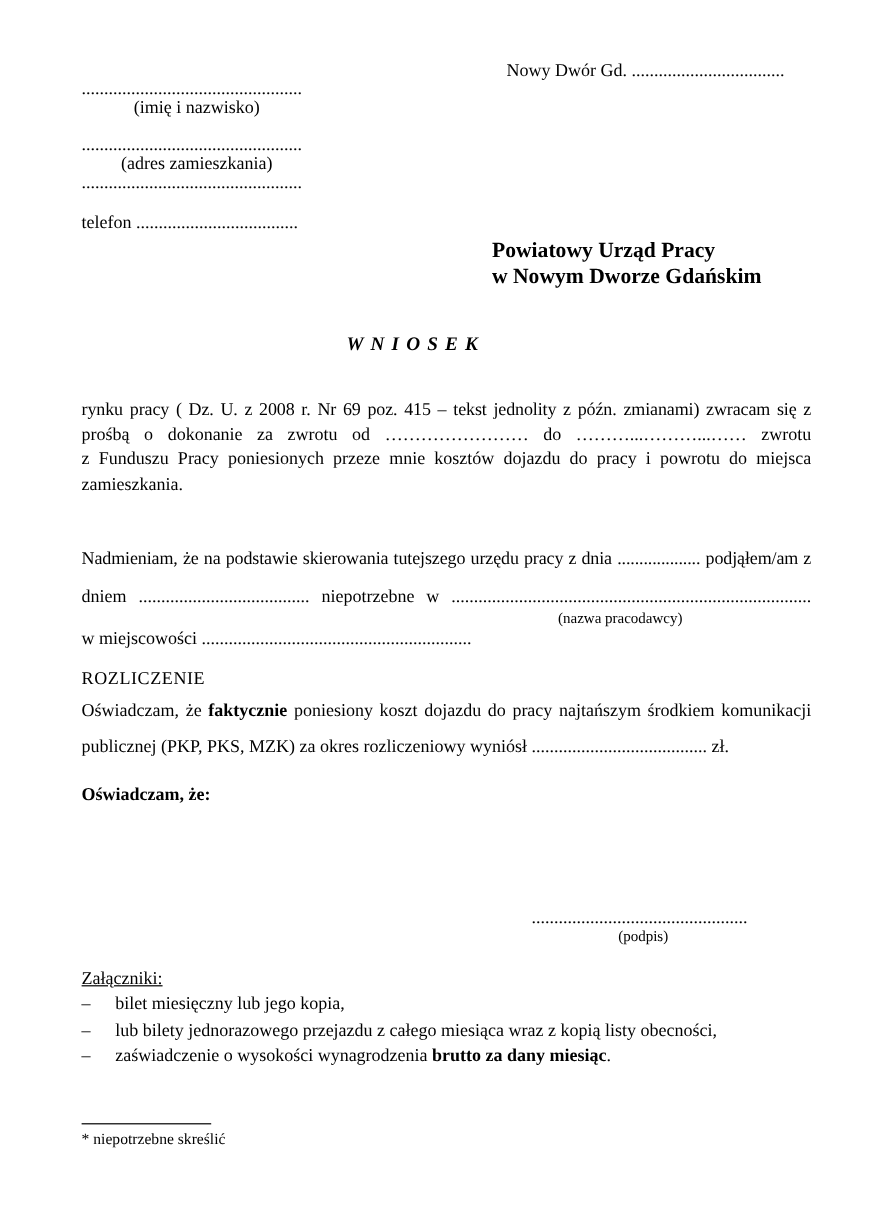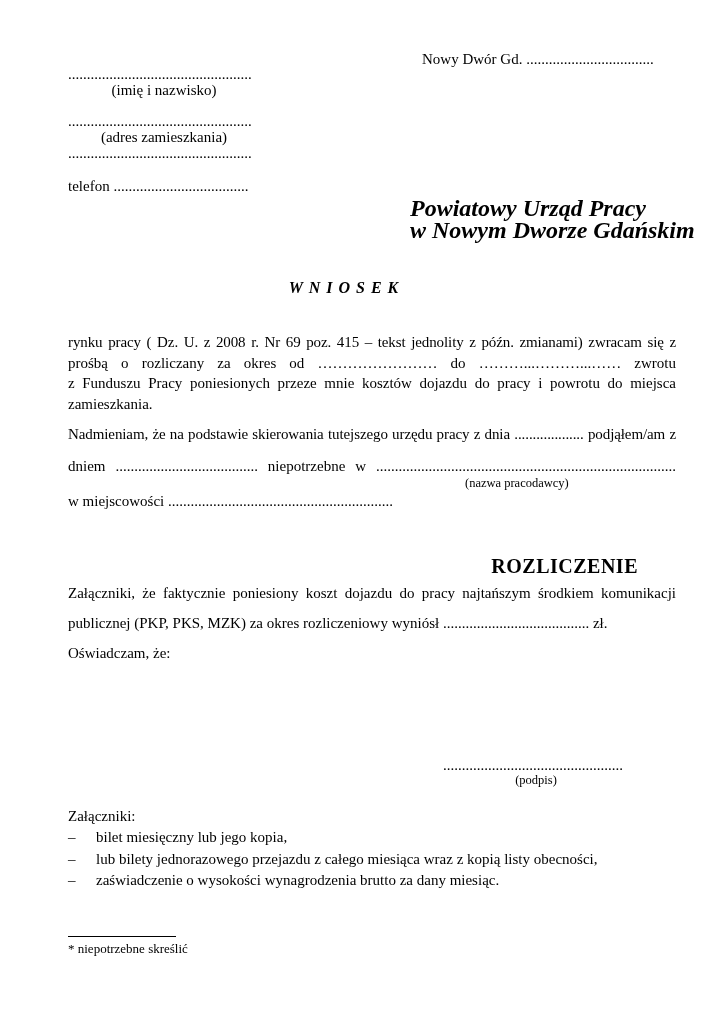--- a/index.html
+++ b/index.html
@@ -15,56 +15,56 @@
   .abs { position: absolute; }
 
   .date-line { left: 422px; top: 50px; font-size: 15px; line-height: 18px; white-space: nowrap; }
 
   .applicant { left: 68px; top: 66px; width: 192px; font-size: 15px; }
   .fill-dots { line-height: 17px; white-space: nowrap; overflow: hidden; }
   .field-label { font-size: 15px; line-height: 15px; text-align: center; }
   .applicant .dots-2 { margin-top: 15px; }
   .applicant .phone { margin-top: 16px; line-height: 17px; white-space: nowrap; }
 
-  .office { left: 410px; top: 197px; font-size: 24px; font-weight: bold; font-style: italic; line-height: 22px; white-space: nowrap; }
+  .office { left: 410px; top: 197px; font-size: 18px; font-weight: bold; line-height: 22px; white-space: nowrap; }
 
   .form-title { left: 0; top: 279px; width: 688px; text-align: center; font-size: 16px; font-weight: bold; font-style: italic; letter-spacing: 1px; }
 
   .intro { left: 68px; top: 332px; width: 608px; font-size: 15px; line-height: 20.5px; }
   .jline { text-align: justify; text-align-last: justify; }
   .tight { letter-spacing: -0.1px; word-spacing: -0.5px; }
 
-  .employment { left: 68px; top: 424px; width: 608px; font-size: 15px; }
+  .employment { left: 68px; top: 456px; width: 608px; font-size: 15px; }
   .emp-line { line-height: 20.5px; }
   .emp-line-1 { margin-bottom: 11px; }
   .employer-label { font-size: 12.5px; line-height: 15px; margin-left: 397px; }
 
   .settlement { left: 68px; top: 556px; width: 608px; font-size: 15px; }
-  .settle-heading { width: 570px; text-align: right; font-weight: bold; font-size: 20px; line-height: 20px; letter-spacing: 0.5px; }
+  .settle-heading { width: 570px; text-align: left; font-weight: normal; font-size: 15px; line-height: 20px; letter-spacing: 0.5px; }
   .settle-line-1 { margin-top: 7px; line-height: 21px; }
   .settle-line-2 { margin-top: 9px; line-height: 21px; }
-  .declare-heading { margin-top: 9px; line-height: 21px; }
+  .declare-heading { margin-top: 19px; line-height: 21px; font-weight: bold; }
 
   .declarations { left: 68px; top: 658px; width: 616px; font-size: 15px; }
   .declaration { line-height: 20px; margin-bottom: 6.5px; white-space: nowrap; }
 
   .signature { left: 443px; top: 757px; width: 186px; font-size: 15px; }
   .signature .fill-dots { line-height: 16px; }
   .sig-label { font-size: 12.5px; line-height: 15px; text-align: center; }
 
   .attachments { left: 68px; top: 806px; width: 616px; font-size: 15px; }
-  .attach-heading { line-height: 21px; }
+  .attach-heading { line-height: 21px; text-decoration: underline; }
   .attach-item { line-height: 21.5px; display: flex; }
   .attach-marker { width: 28px; flex: none; }
 
   .footnote { left: 68px; top: 936px; font-size: 13px; }
   .footnote-divider { width: 108px; border-top: 1px solid #000; height: 0; margin-bottom: 4px; }
   .footnote-text { line-height: 15px; }
 
-  .b { font-weight: normal; }
+  .b { font-weight: bold; }
 </style>
 </head>
 <body>
 
 <div class="page">
 
   <div class="abs date-line">
     <span>Nowy Dwór Gd.</span>
     <span>..................................</span>
   </div>
@@ -80,36 +80,36 @@
 
   <div class="abs office">
     <div>Powiatowy Urząd Pracy</div>
     <div>w Nowym  Dworze Gdańskim</div>
   </div>
 
   <div class="abs form-title">W N I O S E K</div>
 
   <div class="abs intro">
     <div class="jline tight">rynku pracy ( Dz. U. z 2008 r. Nr 69  poz. 415 – tekst jednolity z późn. zmianami)  zwracam się z</div>
-    <div class="jline">prośbą o rozliczany za okres od …………………… do ………...………...…… zwrotu</div>
+    <div class="jline">prośbą o dokonanie za zwrotu od …………………… do ………...………...…… zwrotu</div>
     <div class="jline">z Funduszu Pracy poniesionych przeze mnie kosztów dojazdu do pracy i powrotu do miejsca</div>
     <div>zamieszkania.</div>
   </div>
 
   <div class="abs employment">
     <div class="emp-line emp-line-1 jline tight">Nadmieniam, że na podstawie skierowania tutejszego urzędu pracy z dnia ................... podjąłem/am z</div>
     <div class="emp-line jline">dniem ...................................... niepotrzebne w ................................................................................</div>
     <div class="employer-label">(nazwa pracodawcy)</div>
     <div class="emp-line">w miejscowości ............................................................</div>
   </div>
 
   <div class="abs settlement">
     <div class="settle-heading">ROZLICZENIE</div>
     <div class="settle-line-1 jline">
-      <span>Załączniki, że </span><span class="b">faktycznie</span><span> poniesiony koszt dojazdu do pracy najtańszym środkiem komunikacji</span>
+      <span>Oświadczam, że </span><span class="b">faktycznie</span><span> poniesiony koszt dojazdu do pracy najtańszym środkiem komunikacji</span>
     </div>
     <div class="settle-line-2">publicznej (PKP, PKS, MZK)  za okres rozliczeniowy wyniósł ....................................... zł.</div>
     <div class="declare-heading">Oświadczam, że:</div>
   </div>
 
 
   <div class="abs signature">
     <div class="fill-dots">................................................</div>
     <div class="sig-label">(podpis)</div>
   </div>

